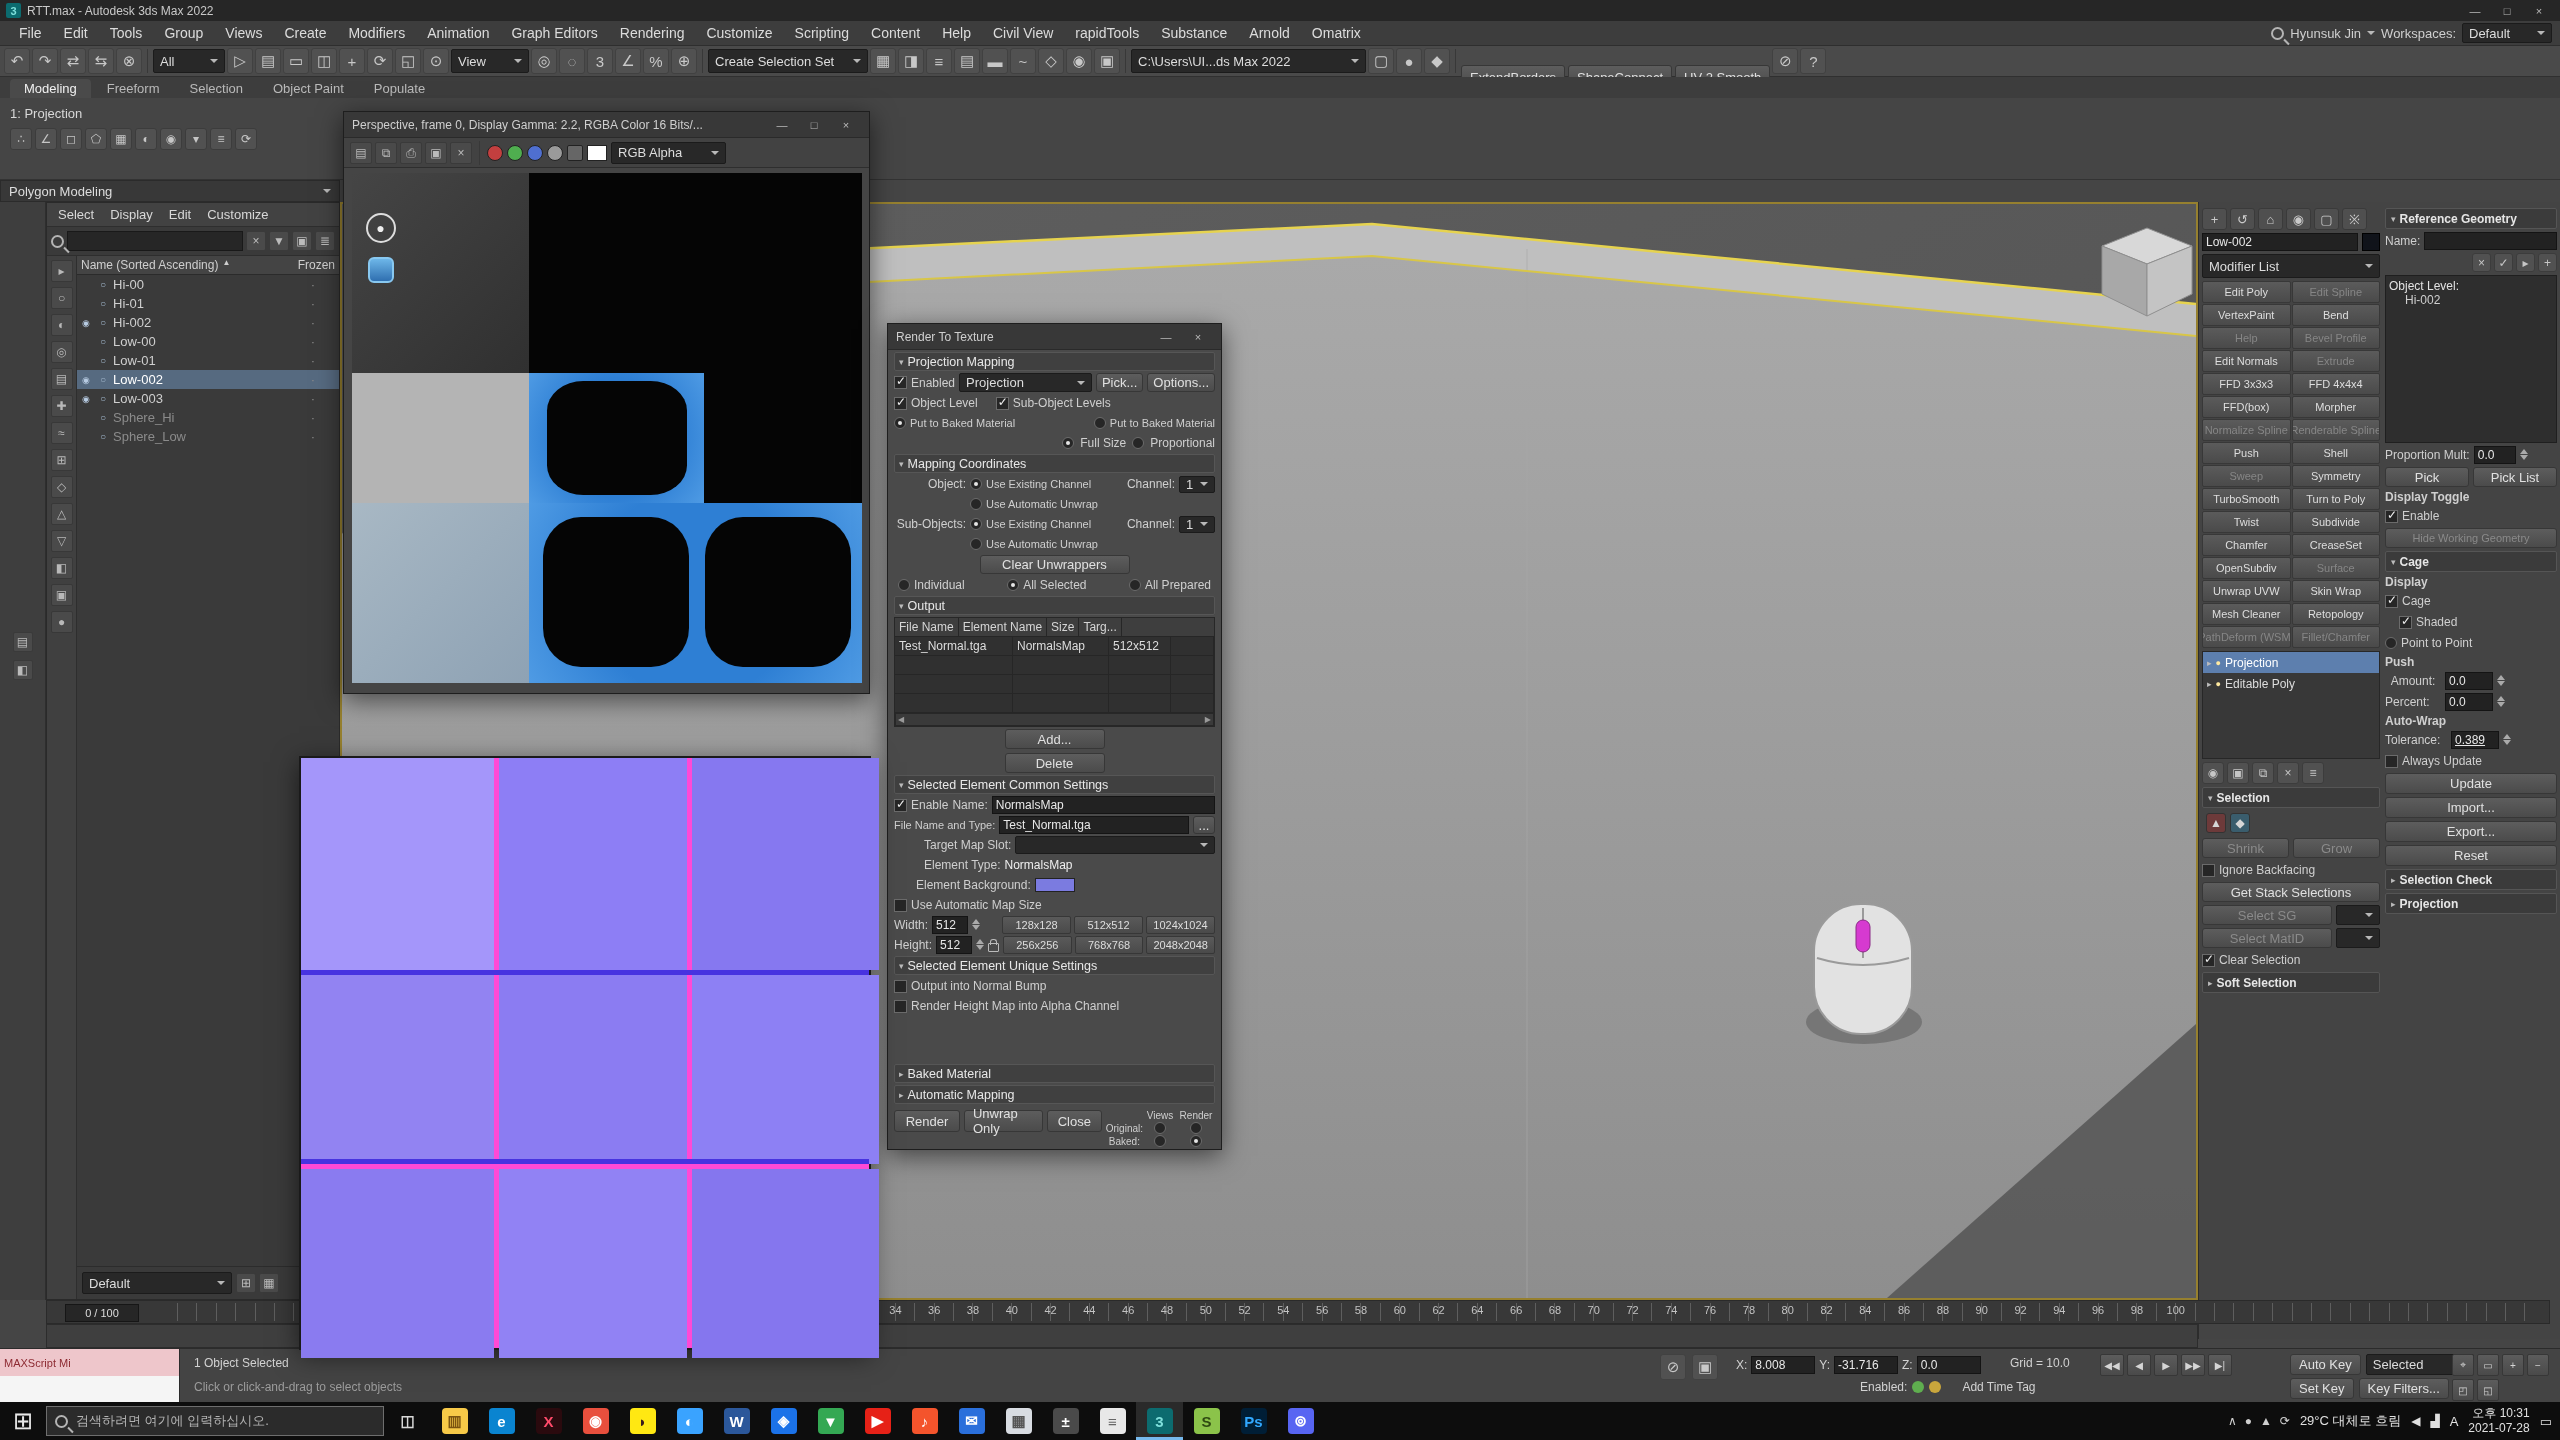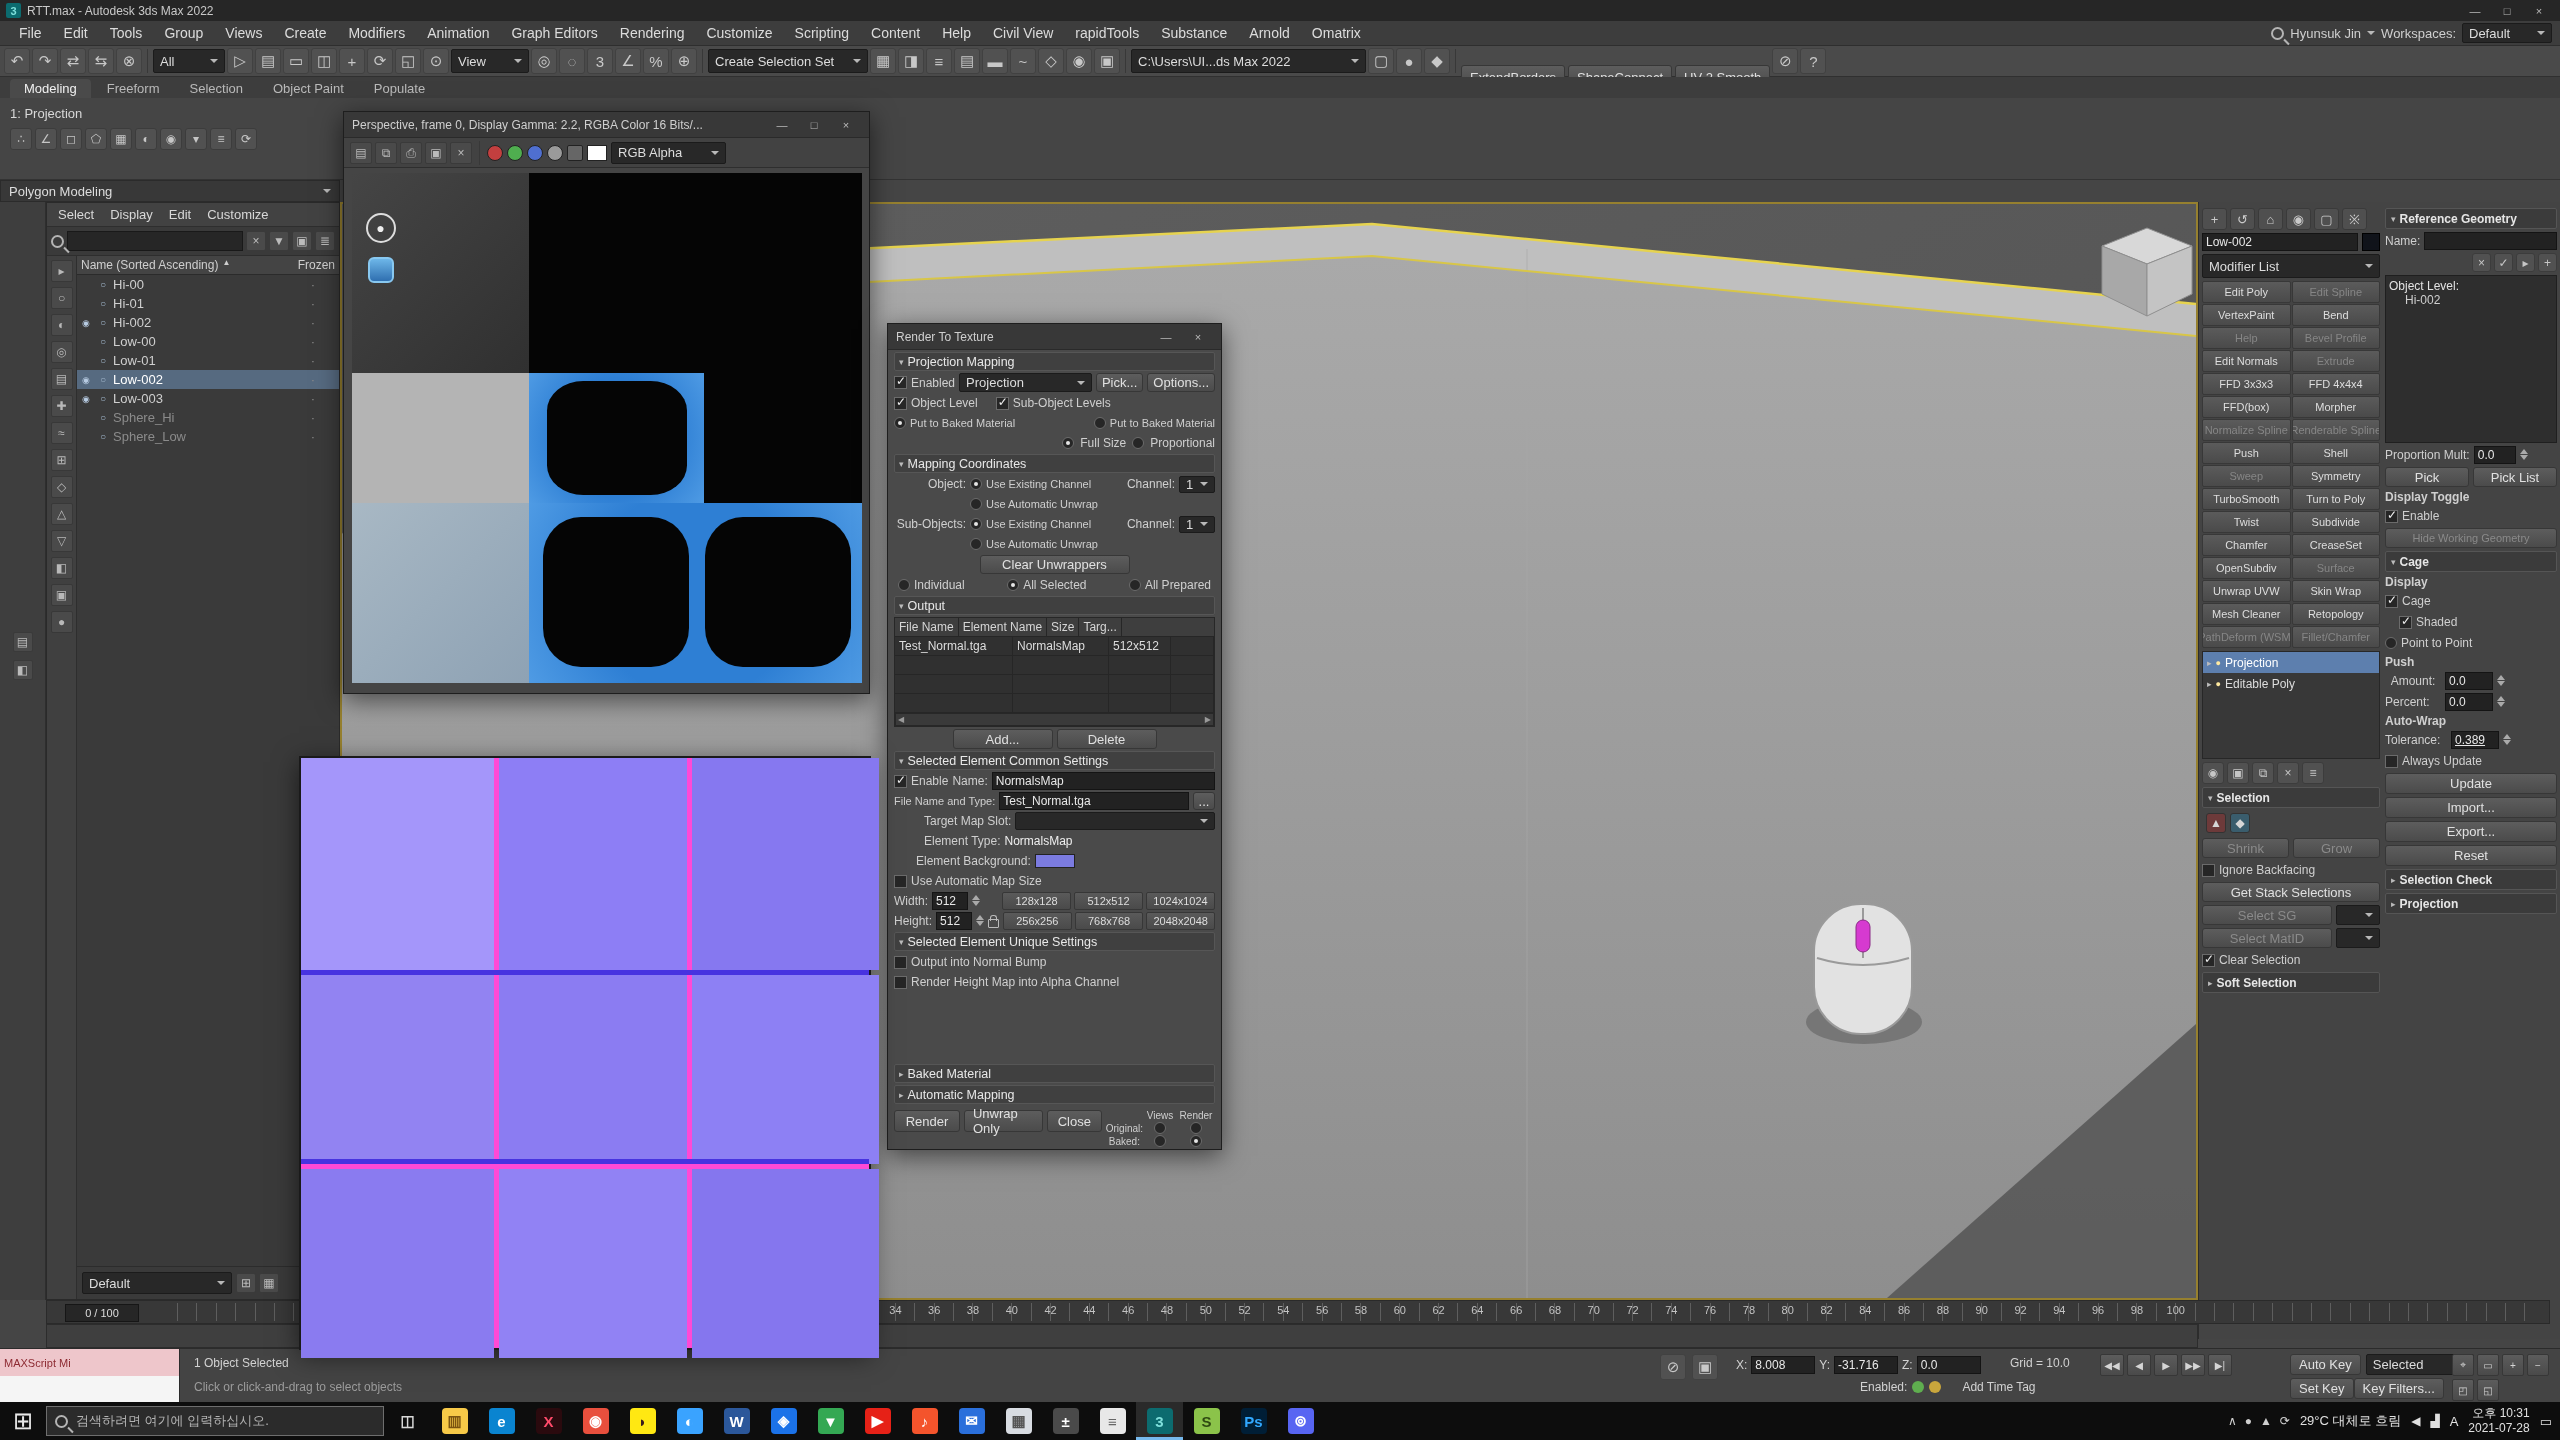--- a/index.html
+++ b/index.html
@@ -734,21 +734,21 @@
         <span class="pbtn">▶▶</span>
         <span class="pbtn">▶|</span>
       </div>
     <div class="abs row" style="left:2290px;top:5px;gap:5px;">
       <span class="btn3" style="height:21px;">Auto Key</span>
       <span class="combo" style="width:108px;height:21px;">
         <span>Selected</span>
           <span class="arr"></span>
       </span>
     </div>
-    <div class="abs row" style="left:2290px;top:29px;">
+    <div class="abs row" style="left:2290px;top:29px;gap:5px;">
       <span class="btn3" style="height:21px;">Set Key</span>
       <span class="btn3" style="height:21px;">Key Filters...</span>
     </div>
     <div class="abs row" style="left:2452px;top:5px;gap:3px;flex-wrap:wrap;width:104px;">
 
     <span class="pbtn" style="width:22px;">⌖</span>
         <span class="pbtn" style="width:22px;">▭</span>
         <span class="pbtn" style="width:22px;">+</span>
         <span class="pbtn" style="width:22px;">−</span>
         <span class="pbtn" style="width:22px;">◰</span>
@@ -930,21 +930,21 @@
             <span class="otc c1"></span>
             <span class="otc c2"></span>
             <span class="otc c3"></span>
             <span class="otc c4"></span>
           </div>
         <div class="hscroll">
             <span>◀</span>
             <span>▶</span>
           </div>
       </div>
-      <div class="r" style="justify-content:center;padding:0 20px;">
+      <div class="r" style="justify-content:flex-start;padding:0 20px;flex-direction:column;">
         <span class="btn3" style="width:100px;height:20px;">Add...</span>
         <span class="btn3" style="width:100px;height:20px;">Delete</span>
       </div>
       <div class="sect">
           <span>Selected Element Common Settings</span>
         </div>
       <div class="r">
         <span class="cb on"></span>
         <span class="lbl">Enable</span>
         <span class="lbl">Name:</span>

